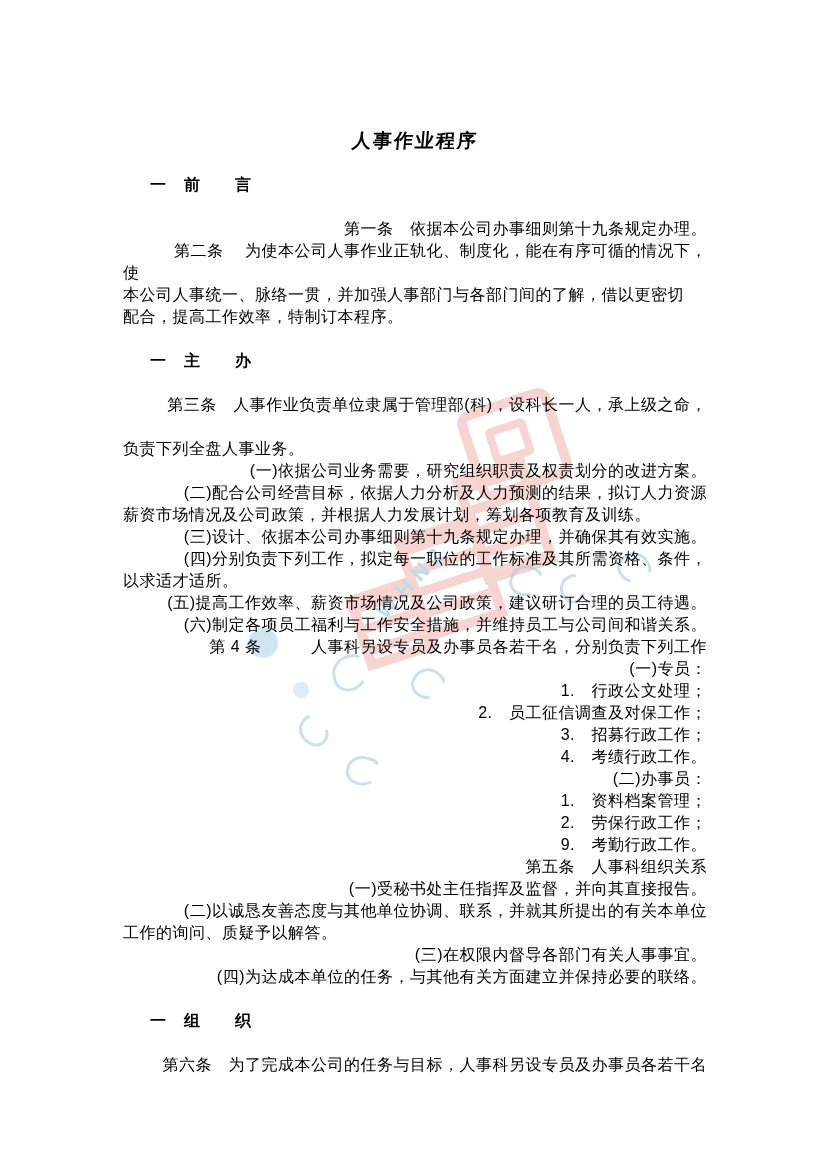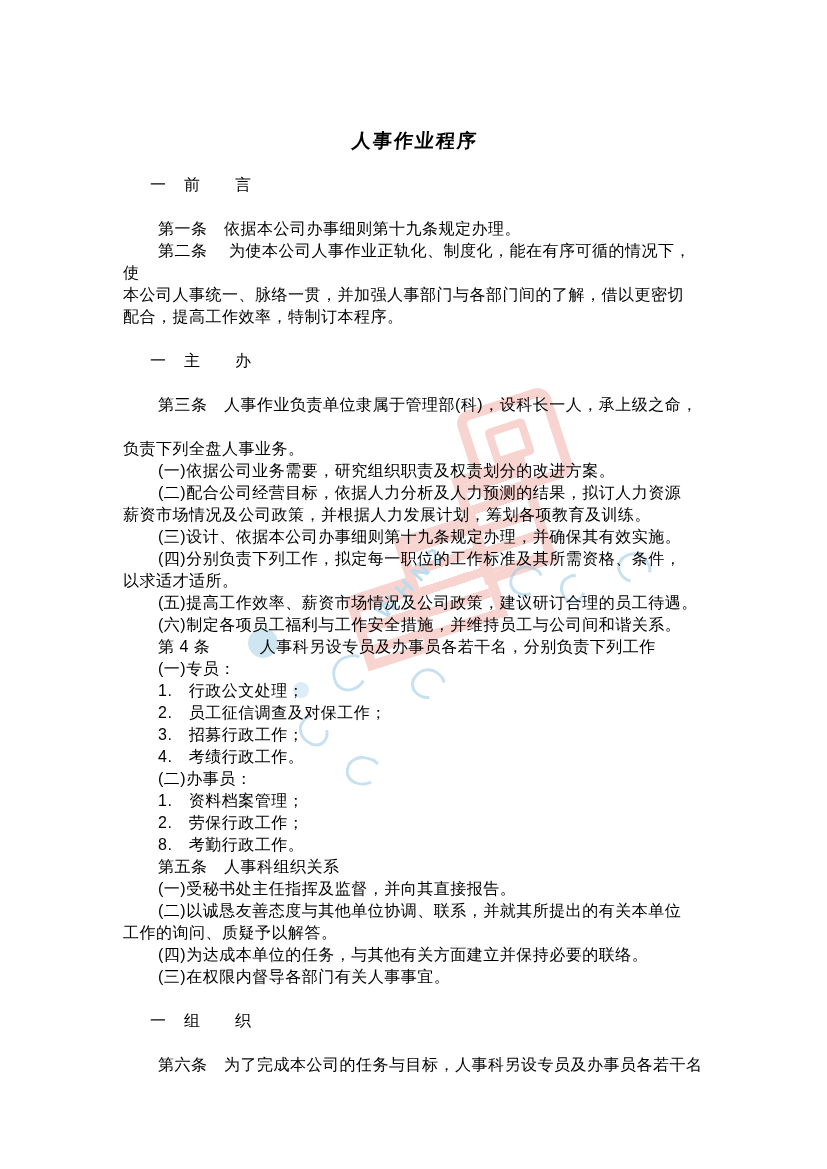--- a/index.html
+++ b/index.html
@@ -13,22 +13,22 @@
   
   .doc{
     position:absolute;left:123px;top:130px;width:584px;z-index:2;
     color:#000;font-size:16px;line-height:22px;letter-spacing:.5px;
   }
   .ln{height:22px;white-space:pre;}
   .ln.title{
     font-size:19px;font-weight:700;text-align:center;letter-spacing:2px;
     transform:skewX(-5deg);
   }
-  .ln.h{font-weight:400;padding-left:27px;letter-spacing:1px;}
-  .ln.p2{padding-left:35px;}
+  .ln.h{font-weight:700;padding-left:27px;letter-spacing:1px;}
+  .ln.p2{padding-left:35px;text-align:right;}
   .ln.p0{padding-left:0;}
 
   
   .wm{position:absolute;inset:0;z-index:1;}
   .wm-logo{
     position:absolute;left:320px;top:430px;width:260px;height:220px;
     transform:rotate(-18deg);opacity:.50;
   }
   .wm-g{
     position:absolute;border:10px solid var(--wm-pink);
@@ -115,26 +115,26 @@
       <div class="ln p2">(六)制定各项员工福利与工作安全措施，并维持员工与公司间和谐关系。</div>
       <div class="ln p2">第 4 条　　　人事科另设专员及办事员各若干名，分别负责下列工作</div>
       <div class="ln p2">(一)专员：</div>
       <div class="ln p2">1.　行政公文处理；</div>
       <div class="ln p2">2.　员工征信调查及对保工作；</div>
       <div class="ln p2">3.　招募行政工作；</div>
       <div class="ln p2">4.　考绩行政工作。</div>
       <div class="ln p2">(二)办事员：</div>
       <div class="ln p2">1.　资料档案管理；</div>
       <div class="ln p2">2.　劳保行政工作；</div>
-      <div class="ln p2">8.　考勤行政工作。</div>
+      <div class="ln p2">9.　考勤行政工作。</div>
       <div class="ln p2">第五条　人事科组织关系</div>
       <div class="ln p2">(一)受秘书处主任指挥及监督，并向其直接报告。</div>
       <div class="ln p2">(二)以诚恳友善态度与其他单位协调、联系，并就其所提出的有关本单位</div>
       <div class="ln p0">工作的询问、质疑予以解答。</div>
+      <div class="ln p2">(三)在权限内督导各部门有关人事事宜。</div>
       <div class="ln p2">(四)为达成本单位的任务，与其他有关方面建立并保持必要的联络。</div>
-      <div class="ln p2">(三)在权限内督导各部门有关人事事宜。</div>
       <div class="ln blank"></div>
       <div class="ln h">一　组　　织</div>
       <div class="ln blank"></div>
       <div class="ln p2">第六条　为了完成本公司的任务与目标，人事科另设专员及办事员各若干名</div>
     </div>
 
 </div>
 
 </body></html>

